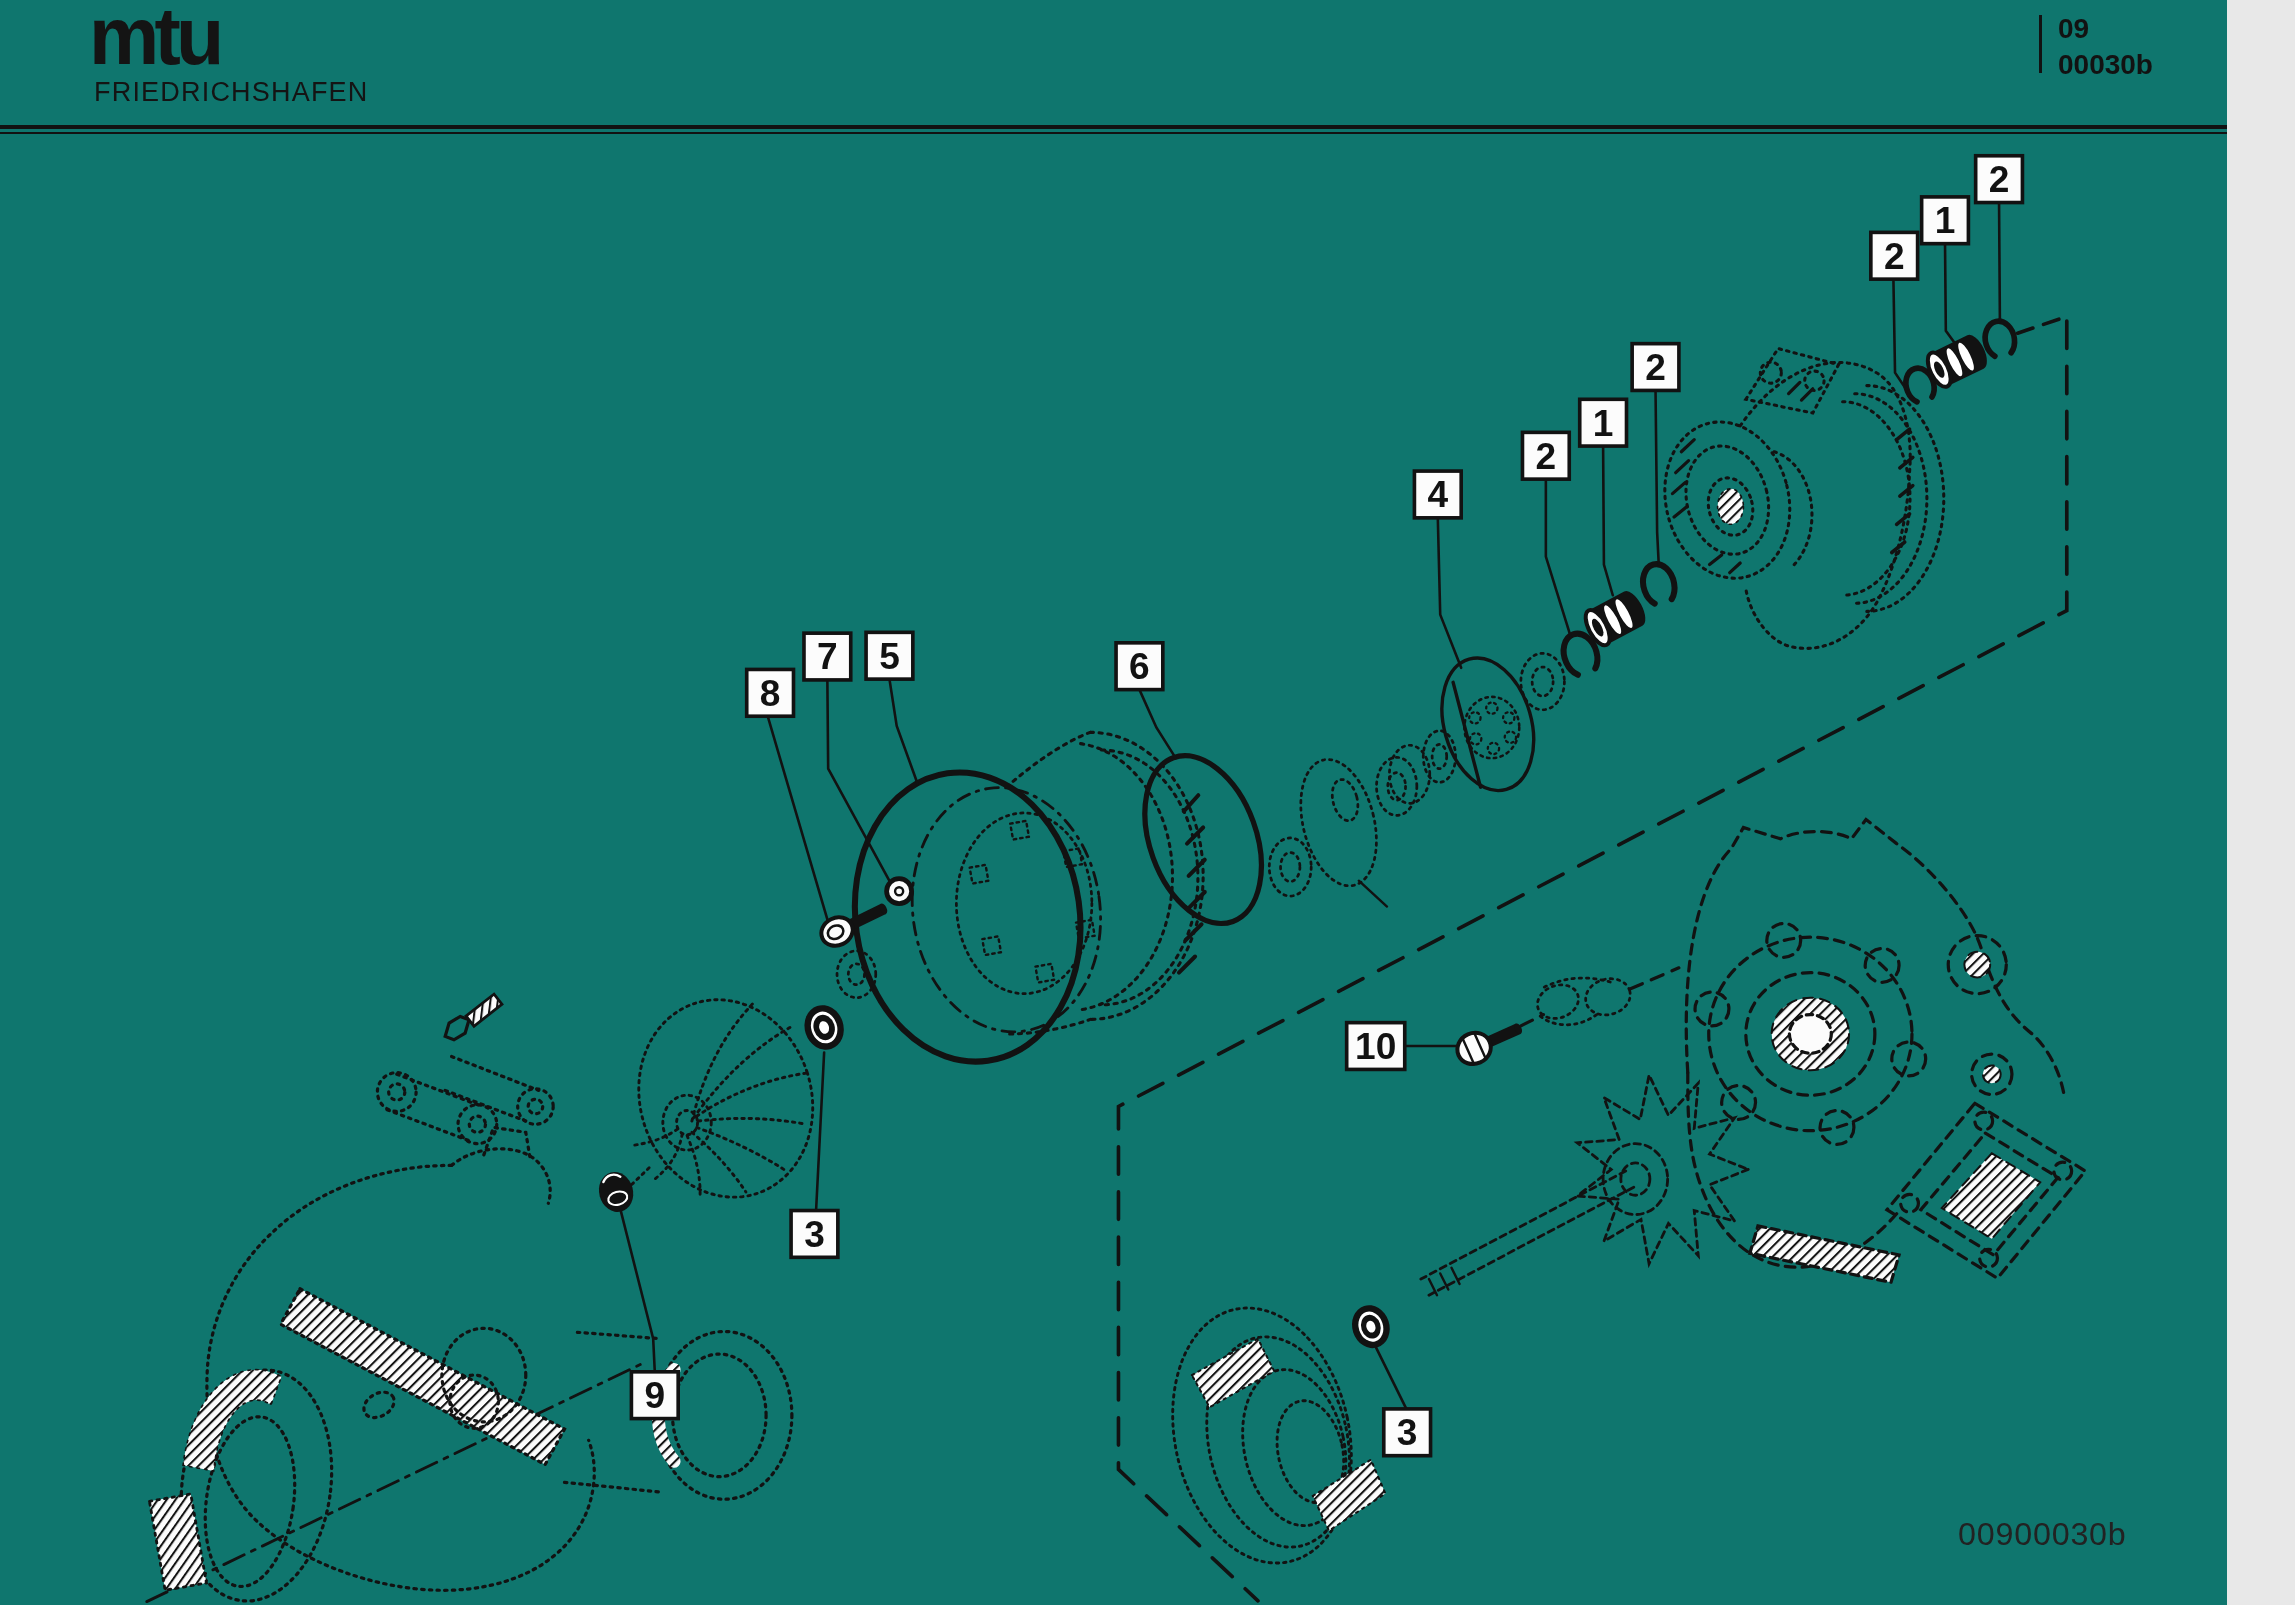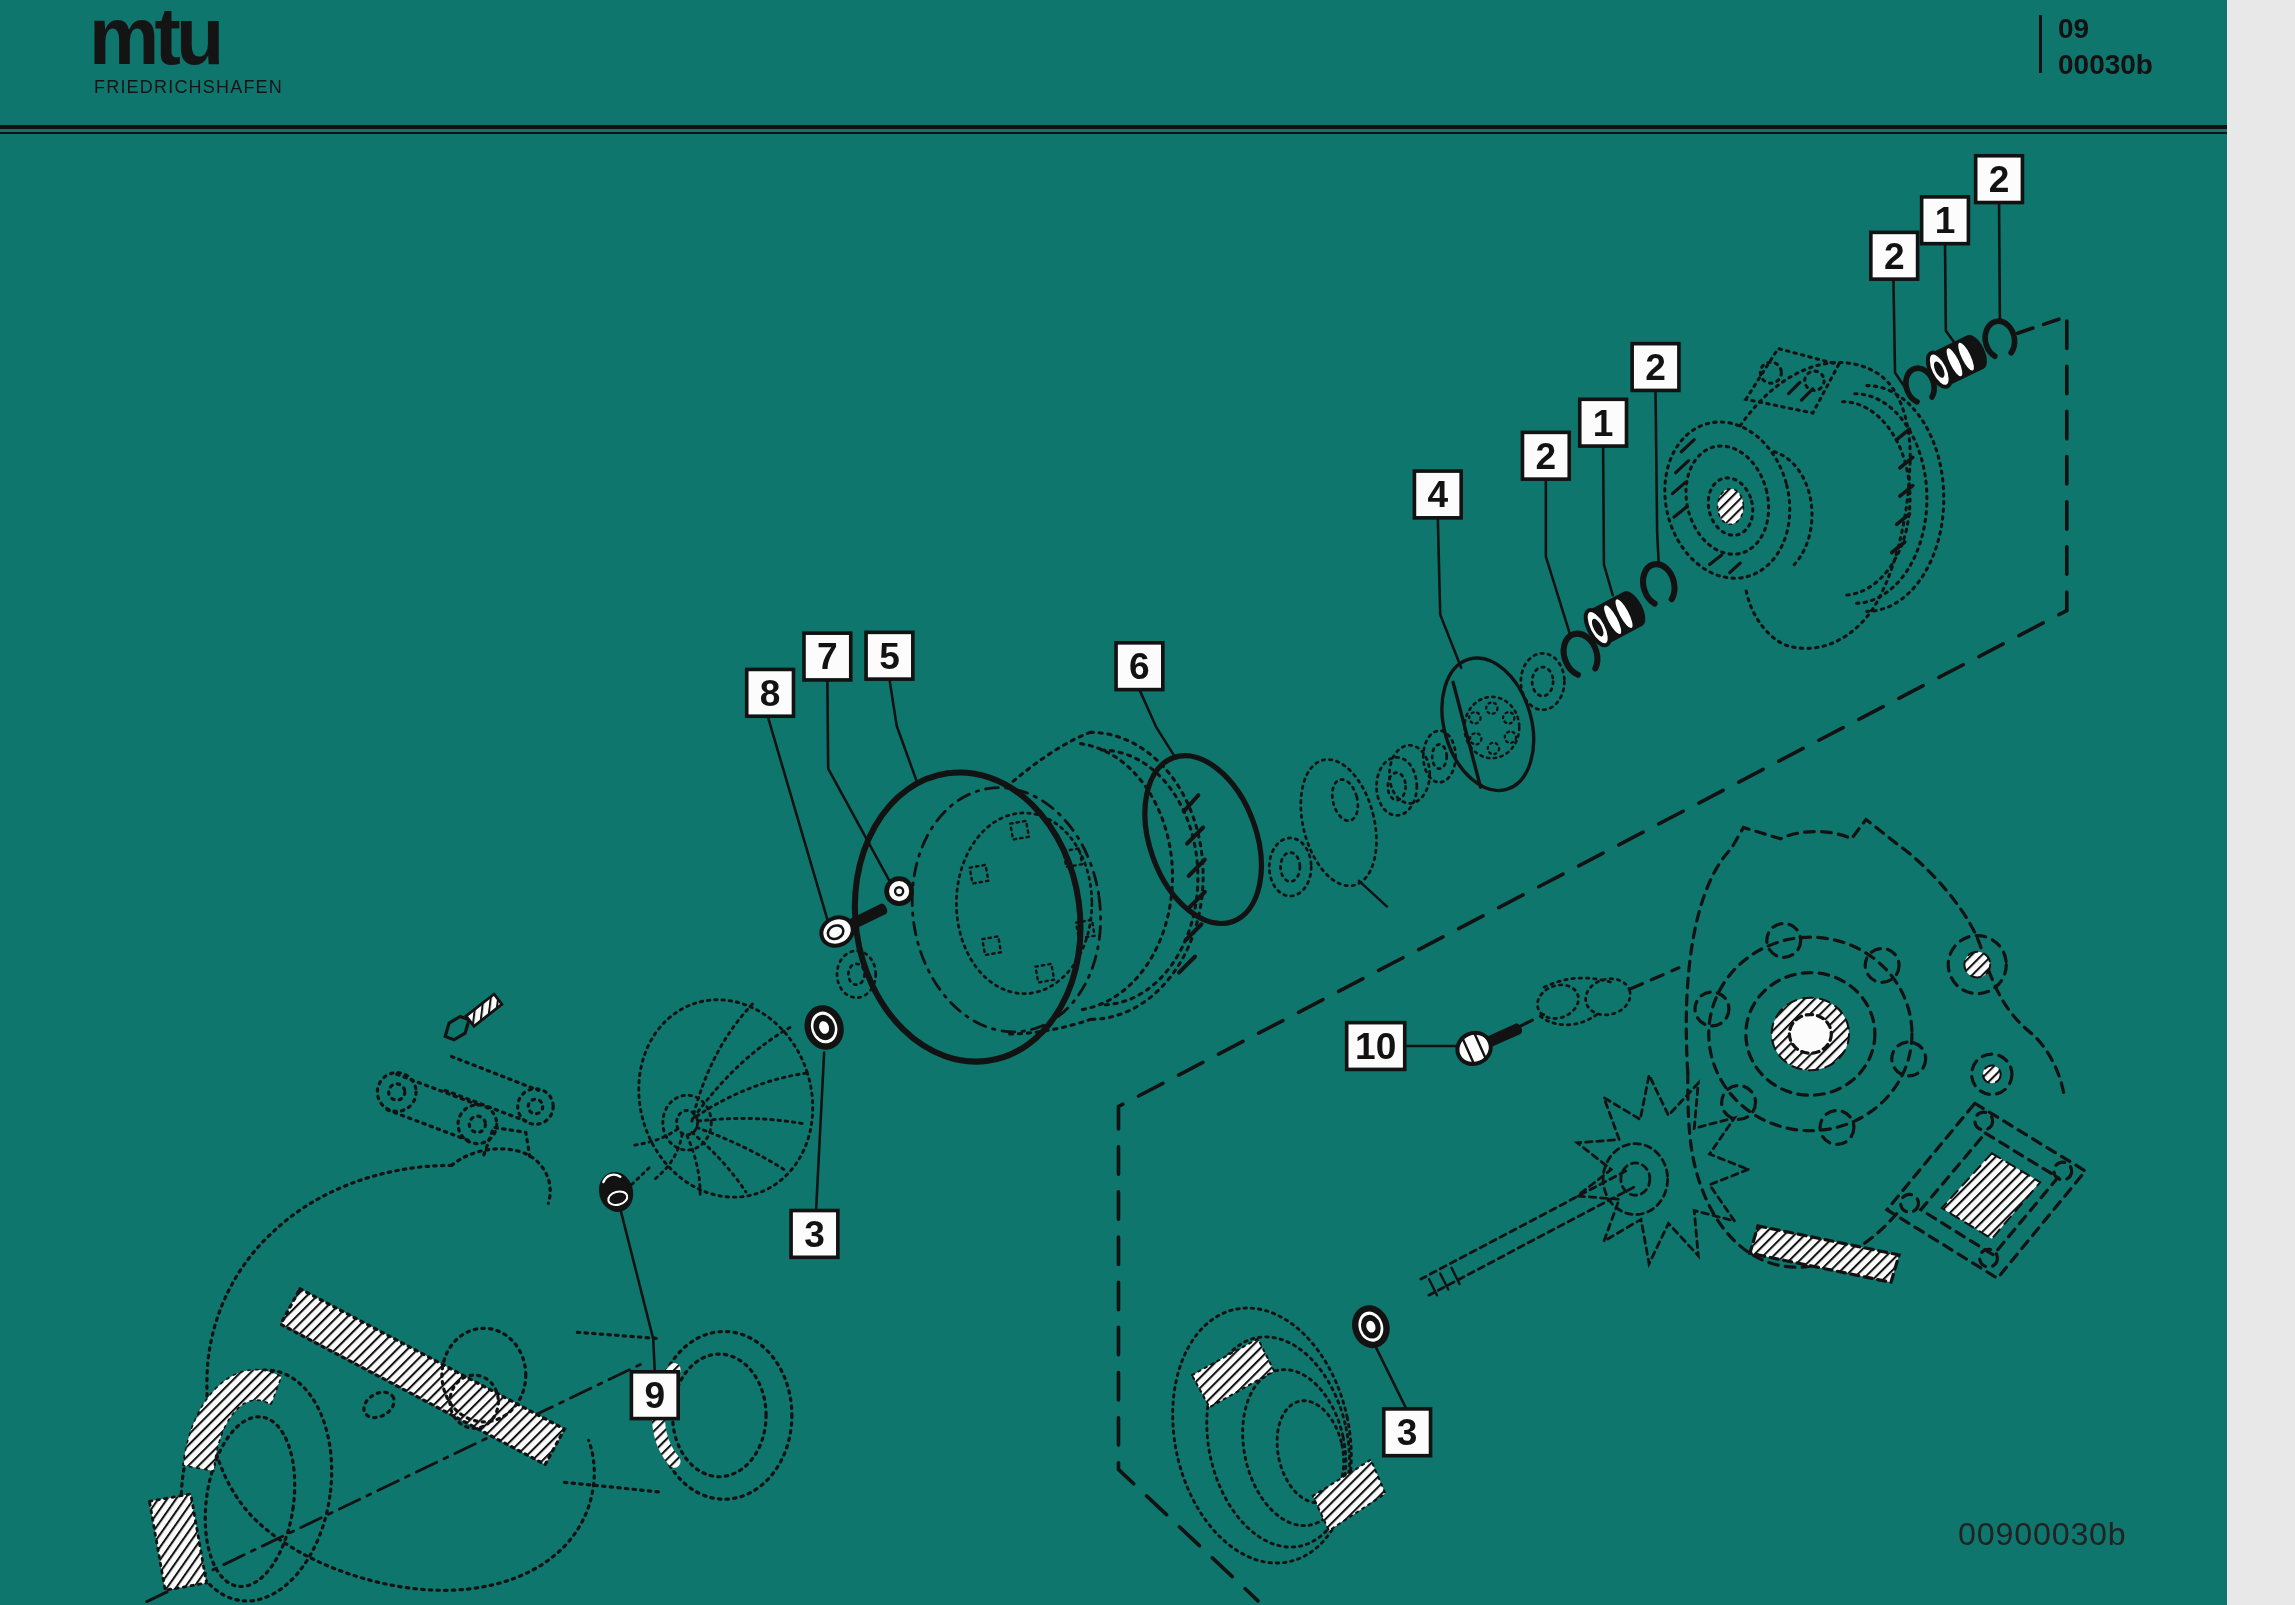--- a/index.html
+++ b/index.html
@@ -8,21 +8,21 @@
     background:#0f766e;color:#121212;
     font-family:"Liberation Sans",sans-serif;
   }
   .logo-word{
     position:absolute;left:89px;top:-9.7px;
     font-size:79px;font-weight:800;letter-spacing:-4.8px;
     transform:scaleY(1.04);color:#141414;
   }
   .logo-sub{
     position:absolute;left:94px;top:77px;
-    font-size:18px;font-weight:500;letter-spacing:1.2px;color:#141414;
+    font-size:27px;font-weight:500;letter-spacing:1.2px;color:#141414;
   }
   .head-vline{
     position:absolute;left:2039px;top:14.5px;width:3.2px;height:58px;background:#121212;
   }
   .doc-code{
     position:absolute;left:2058px;top:11.3px;
     font-size:28px;font-weight:700;line-height:36px;color:#121212;white-space:pre-line;
   }
   .rule-thick{position:absolute;left:0;top:125px;width:2295px;height:4px;background:#121212;}
   .rule-thin{position:absolute;left:0;top:132px;width:2295px;height:2px;background:#121212;}

